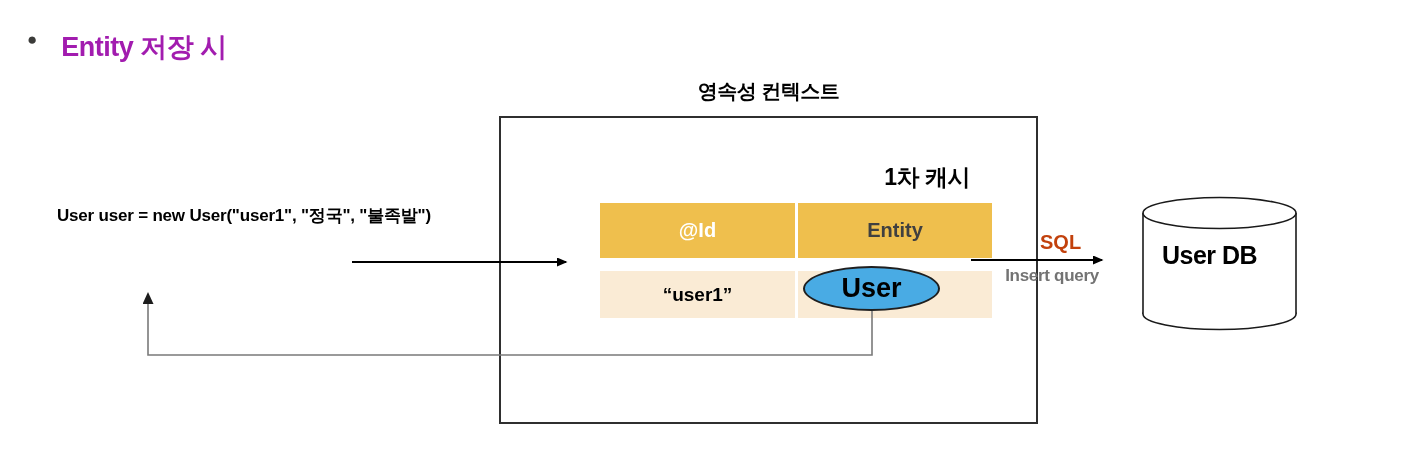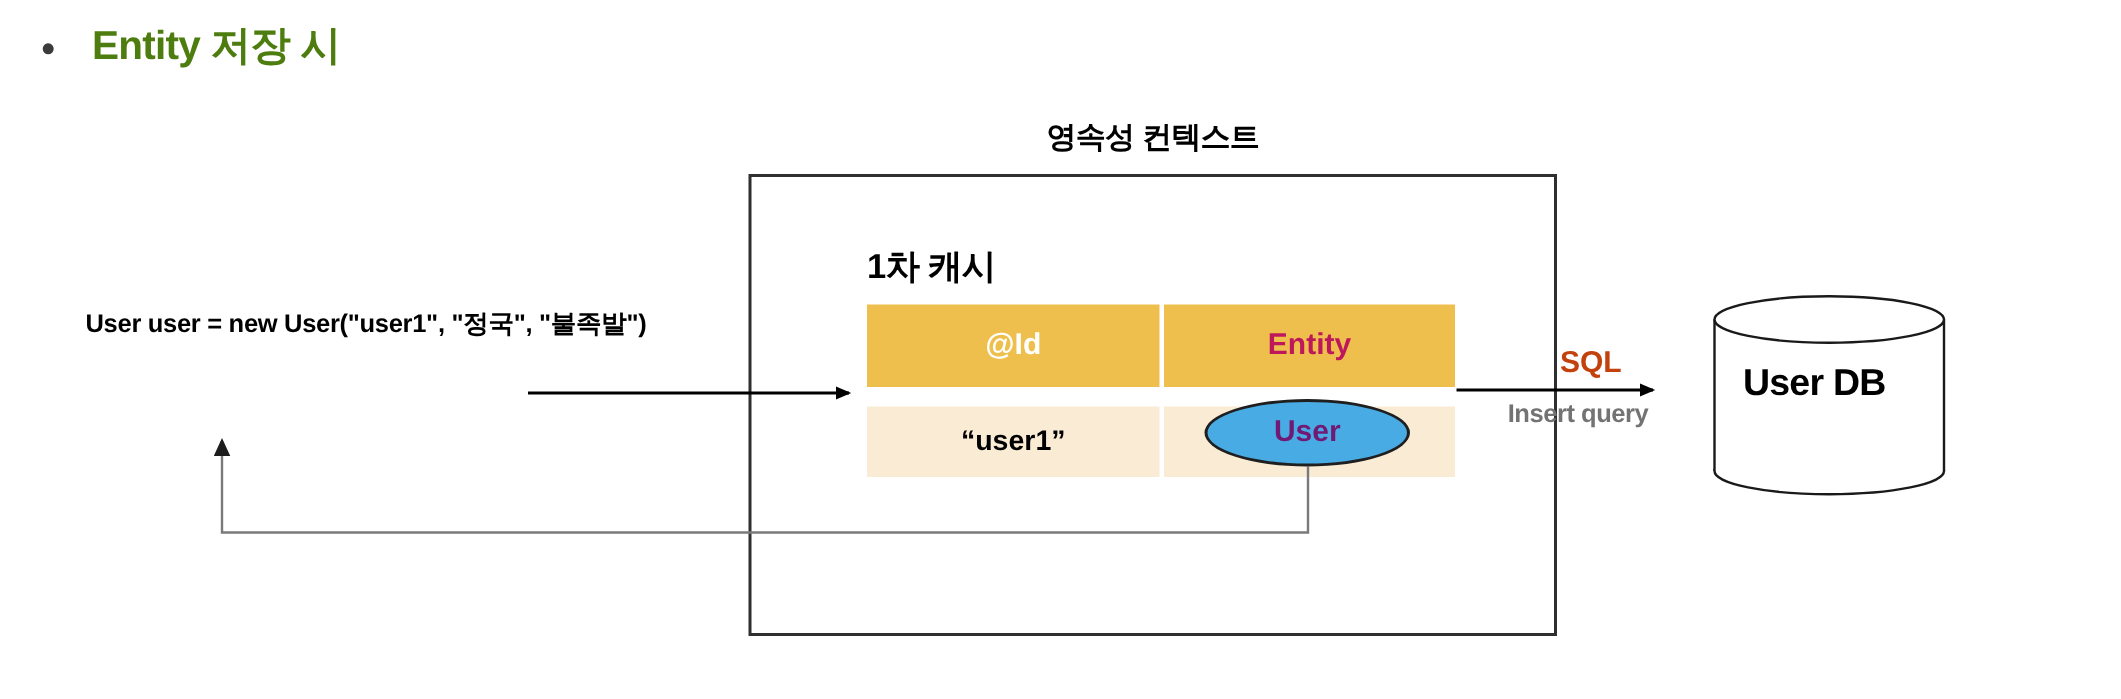--- a/index.html
+++ b/index.html
@@ -34,27 +34,27 @@
     position: absolute; left: 499px; top: 116px; width: 539px; height: 308px;
     border: 2px solid #2f2f2f; background: transparent;
   }
   .pc-title {
     position: absolute; left: 499px; top: 78px; width: 539px;
     text-align: center; font-size: 20px; font-weight: bold; color: #000000;
     letter-spacing: -0.5px;
   }
   .cache-title {
     position: absolute; left: 578px; top: 162px; width: 392px;
-    text-align: left; font-size: 23px; font-weight: bold; color: #000000;
+    text-align: right; font-size: 23px; font-weight: bold; color: #000000;
     letter-spacing: -0.5px;
   }
 
   
   .cache-table {
-    position: absolute; left: 578px; top: 203px; width: 320px;
+    position: absolute; left: 600px; top: 203px; width: 320px;
     display: grid;
     grid-template-columns: 195px 194px;
     grid-template-rows: 55px 57px;
     gap: 3px;
     background: #ffffff;
   }
   .th {
     background: #efbf4d; color: #ffffff;
     display: flex; align-items: center; justify-content: center;
     font-size: 20px; font-weight: bold;
@@ -63,21 +63,21 @@
     background: #faebd5; color: #000000;
     display: flex; align-items: center; justify-content: center;
     font-size: 19px; font-weight: bold; margin-top: 10px;
   }
 
   
   .entity-ellipse {
     position: absolute; left: 803px; top: 266px; width: 137px; height: 45px;
     background: #49abe4; border: 2px solid #1f1f1f; border-radius: 50%;
     display: flex; align-items: center; justify-content: center;
-    color: #701a75; font-size: 20px; font-weight: bold;
+    color: #000000; font-size: 27px; font-weight: bold;
   }
 
   
   .lines-svg { position: absolute; left: 0; top: 0; width: 1414px; height: 466px; pointer-events: none; }
 
   
   .sql-label {
     position: absolute; left: 1040px; top: 231px;
     font-size: 20px; font-weight: bold; color: #c2410c;
   }
@@ -90,32 +90,32 @@
     font-size: 25px; font-weight: bold; color: #000000; letter-spacing: -0.5px;
   }
 </style>
 </head>
 <body>
 
 <div class="canvas">
 
   <div class="heading">
     <span class="bullet-dot">●</span>
-    <span class="heading-text" style="color: #4d7c0f;">Entity 저장 시</span>
+    <span class="heading-text" style="color: #a21caf; margin-top: 17px;">Entity 저장 시</span>
   </div>
 
   <div class="code-line l1">User user = new User("user1", "정국", "불족발")</div>
 
   <div class="pc-title">영속성 컨텍스트</div>
   <div class="pc-box"></div>
   <div class="cache-title">1차 캐시</div>
 
   <div class="cache-table">
     <div class="th" style="background-color: rgb(239, 191, 77); color: rgb(255, 255, 255);">@Id</div>
-    <div class="th" style="background-color: rgb(239, 191, 77); color: #be185d;">Entity</div>
+    <div class="th" style="background-color: rgb(239, 191, 77); color: #404040;">Entity</div>
     <div class="td" style="background-color: rgb(250, 235, 213);">“user1”</div>
     <div class="td" style="background-color: rgb(250, 235, 213);"></div>
   </div>
 
   <svg class="lines-svg" viewBox="0 0 1414 466" xmlns="http://www.w3.org/2000/svg">
     <defs>
       <marker id="arrow-black" markerWidth="11" markerHeight="10" refX="9" refY="4.5" orient="auto" markerUnits="userSpaceOnUse">
         <path d="M0,0 L10.5,4.5 L0,9 Z" fill="#000000"></path>
       </marker>
       <marker id="arrow-dark" markerWidth="13" markerHeight="12" refX="10" refY="5.5" orient="auto" markerUnits="userSpaceOnUse">

